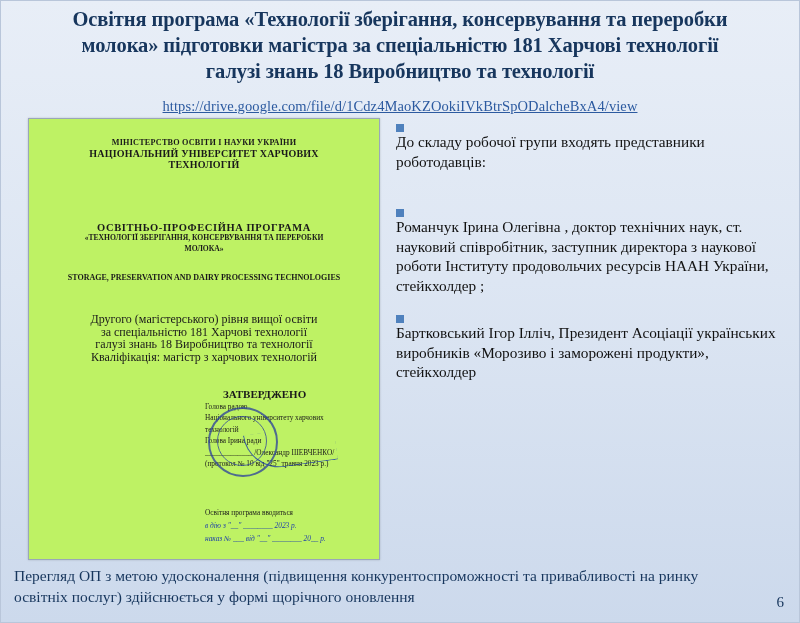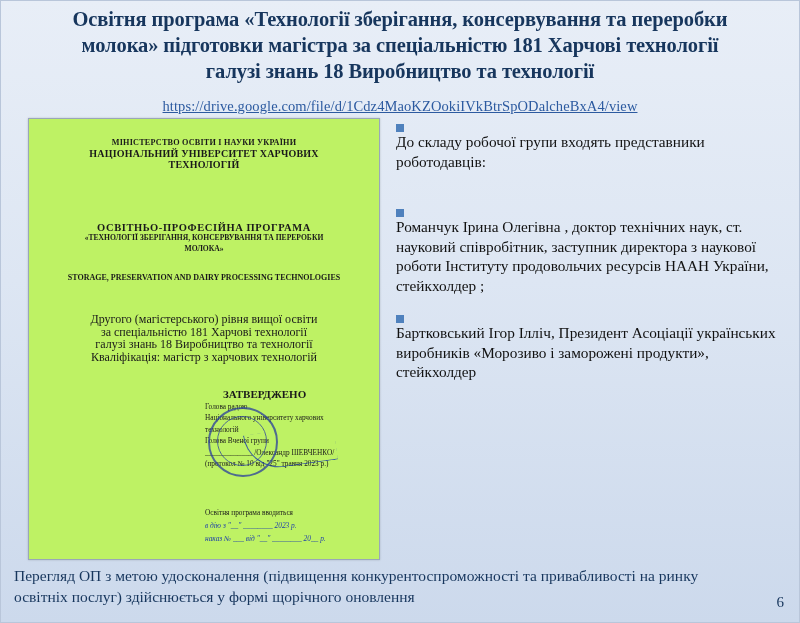--- a/index.html
+++ b/index.html
@@ -249,21 +249,21 @@
         <div>за спеціальністю 181 Харчові технології</div>
         <div>галузі знань  18 Виробництво та технології</div>
         <div>Кваліфікація: магістр з харчових технологій</div>
       </div>
 
       <div class="doc-approve">
         <div class="ap-title">ЗАТВЕРДЖЕНО</div>
         <div>Голова радою</div>
         <div>Національного університету харчових</div>
         <div>технологій</div>
-        <div>Голова Вченої групи</div>
+        <div>Голова Ірина ради</div>
         <div>_____________ /Олександр ШЕВЧЕНКО/</div>
         <div>(протокол № 10 від "25"  травня 2023 р.)</div>
         <div class="stamp"></div>
         <div class="sig"></div>
       </div>
 
       <div class="doc-bottom">
         <div>Освітня програма вводиться</div>
         <div class="hw">в дію з "__" ________ 2023 р.</div>
         <div class="hw">наказ № ___ від "__" ________ 20__ р.</div>

